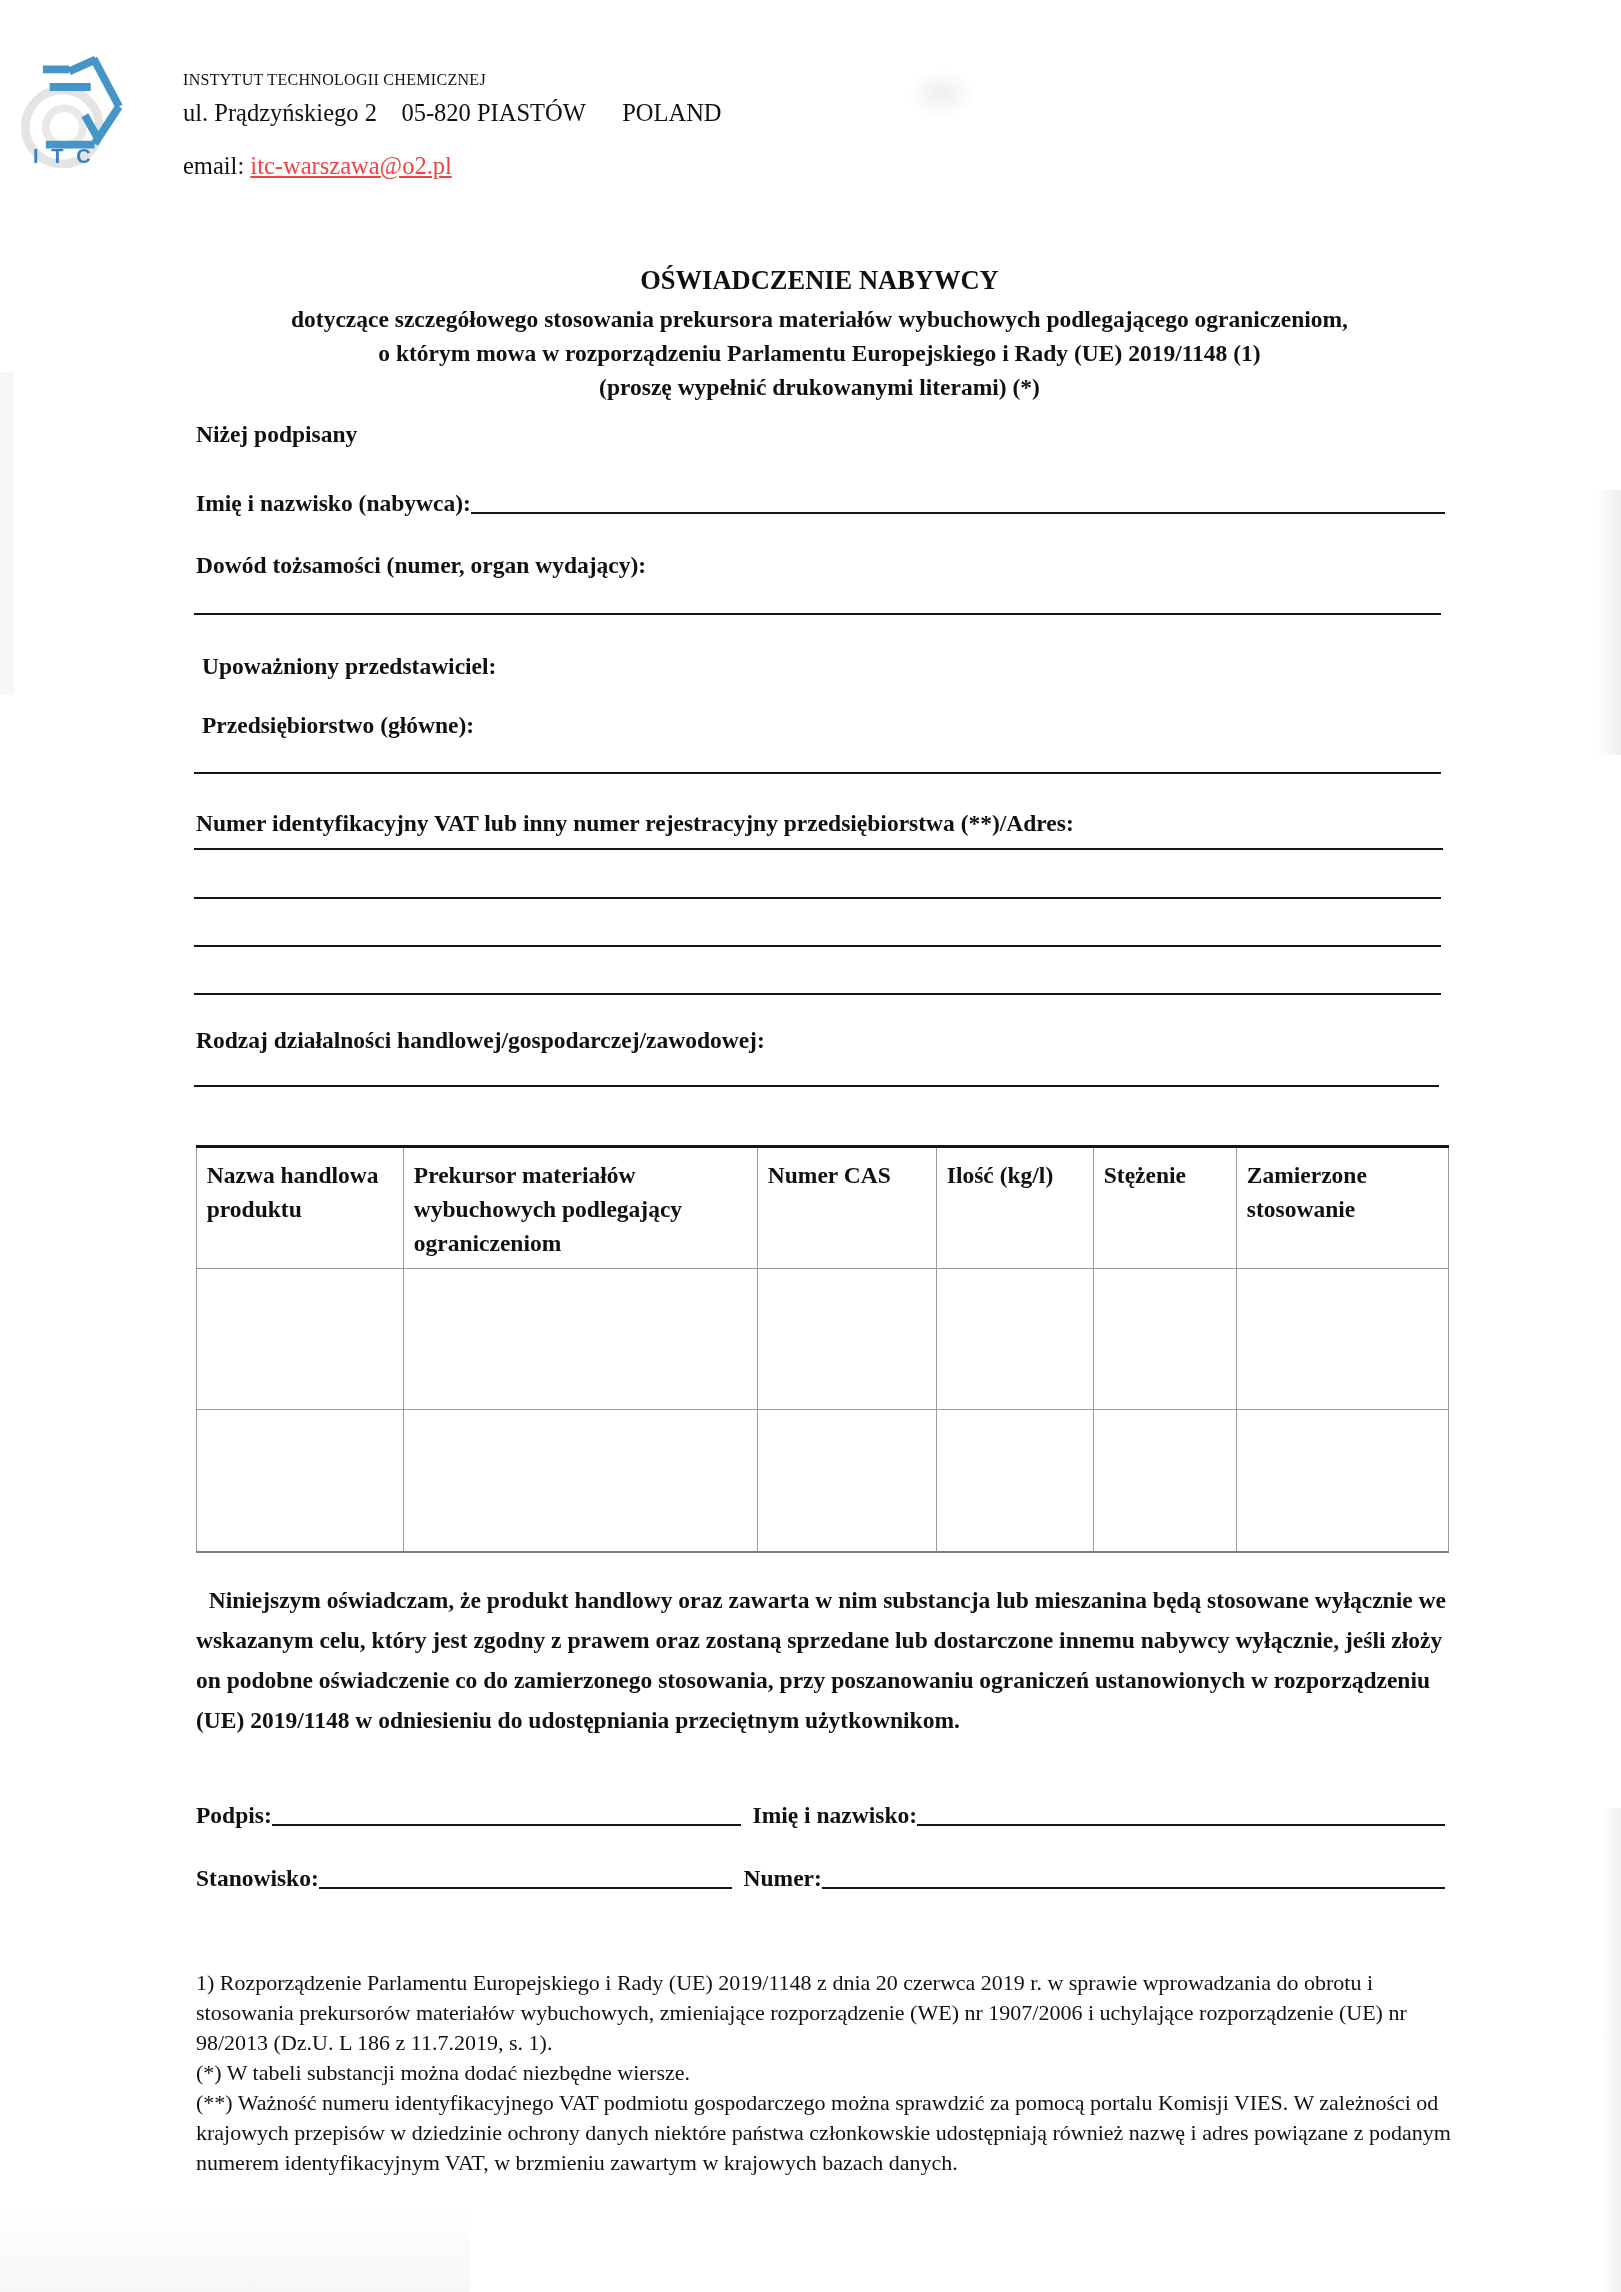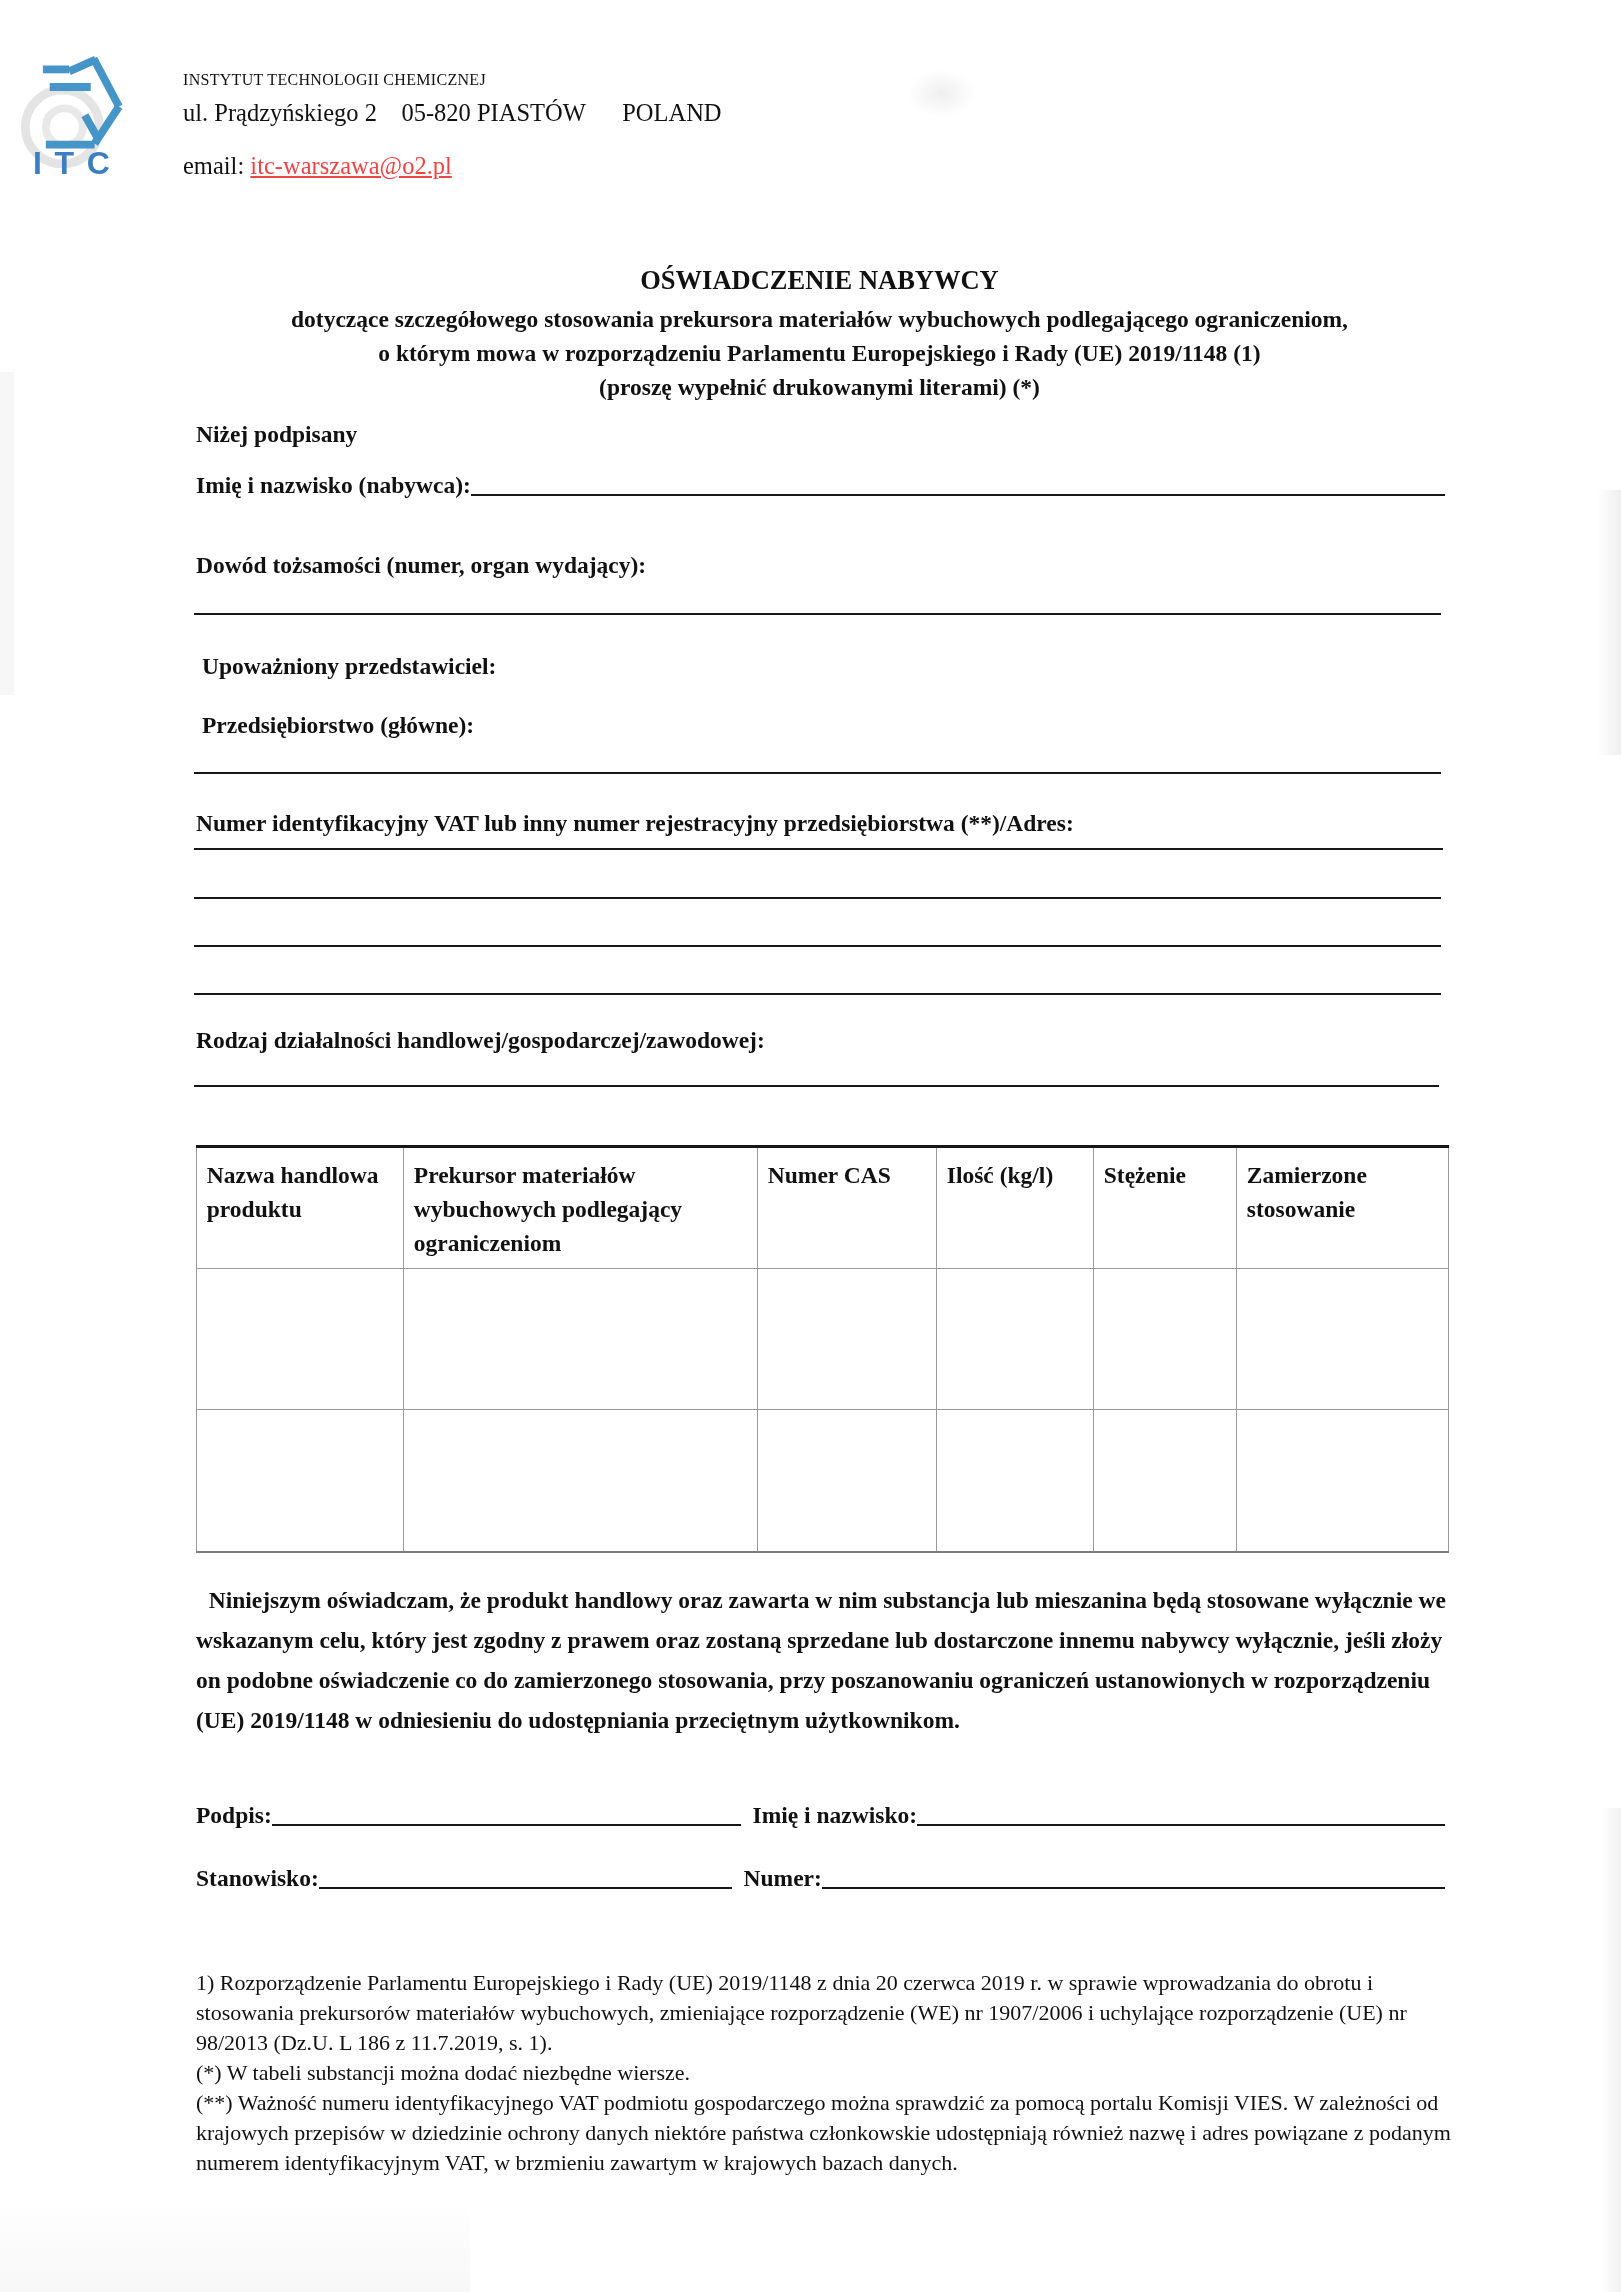--- a/index.html
+++ b/index.html
@@ -22,21 +22,21 @@
     background:radial-gradient(ellipse at center,#ededed 0%,rgba(237,237,237,0) 70%);opacity:.9;}
   .art-bottom{left:0;top:2203px;width:470px;height:89px;
     background:linear-gradient(to bottom,rgba(245,245,245,0),#f5f5f5);opacity:.8;}
   .art-left{left:0;top:372px;width:13.7px;height:323px;background:#f3f3f3;opacity:.7;}
 
   
   .logo-svg{position:absolute;left:17.6px;top:45px;width:122px;height:123px;}
   .logo-text{
     position:absolute;left:33px;top:145px;width:108px;
     font-family:"Liberation Sans","DejaVu Sans",sans-serif;
-    font-weight:bold;font-size:32px;letter-spacing:12.7px;color:#3b7fc0;
+    font-weight:bold;font-size:20px;letter-spacing:12.7px;color:#3b7fc0;
   }
   .inst-name{position:absolute;left:183px;top:71px;font-size:16px;letter-spacing:0.3px;}
   .inst-addr{position:absolute;left:183px;top:99px;font-size:24.5px;white-space:pre;}
   .email-row{position:absolute;left:183px;top:152px;font-size:24.5px;}
   .email-link{color:#ef4444;text-decoration:underline;}
 
   
   .title-block{position:absolute;left:191px;top:265px;width:1257px;text-align:center;}
   .title-main{font-size:26.5px;font-weight:bold;margin:0 0 5.9px 0;}
   .title-sub{font-size:23.5px;font-weight:bold;line-height:34px;margin:0;}
@@ -115,21 +115,21 @@
 
   <div class="title-block">
     <p class="title-main">OŚWIADCZENIE NABYWCY</p>
     <p class="title-sub">dotyczące szczegółowego stosowania prekursora materiałów wybuchowych podlegającego ograniczeniom,</p>
     <p class="title-sub">o którym mowa w rozporządzeniu Parlamentu Europejskiego i Rady (UE) 2019/1148 (1)</p>
     <p class="title-sub">(proszę wypełnić drukowanymi literami) (*)</p>
   </div>
 
   <div class="label" style="left:196px;top:421px;">Niżej podpisany</div>
 
-  <div class="fieldrow" style="top:472px;text-align:right;">
+  <div class="fieldrow" style="top:490px;text-align:right;">
     <span class="lbl">Imię i nazwisko (nabywca):</span>
     <span class="fill"></span>
   </div>
 
   <div class="label" style="left:196px;top:552px;">Dowód tożsamości (numer, organ wydający):</div>
   <div class="hr" style="left:194px;top:613px;width:1247px;"></div>
 
   <div class="label" style="left:202px;top:653px;">Upoważniony przedstawiciel:</div>
 
   <div class="label" style="left:202px;top:712px;">Przedsiębiorstwo (główne):</div>

